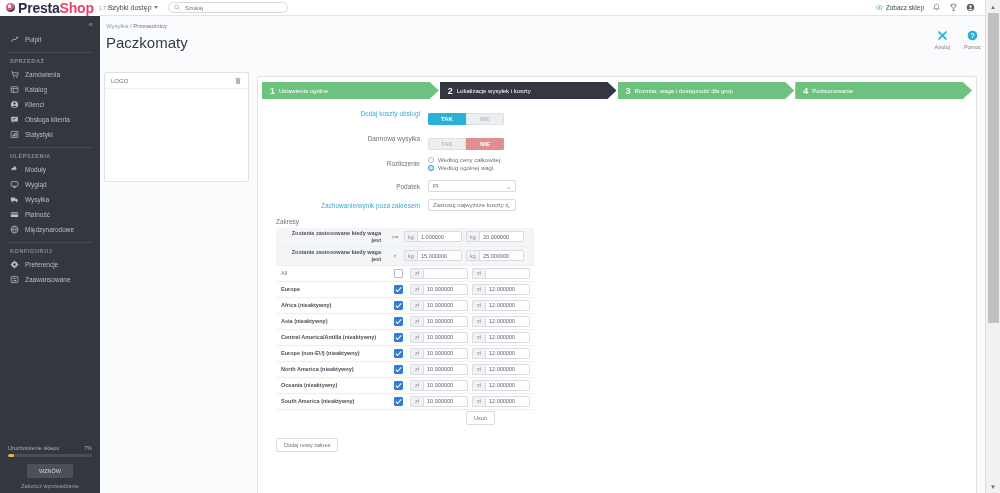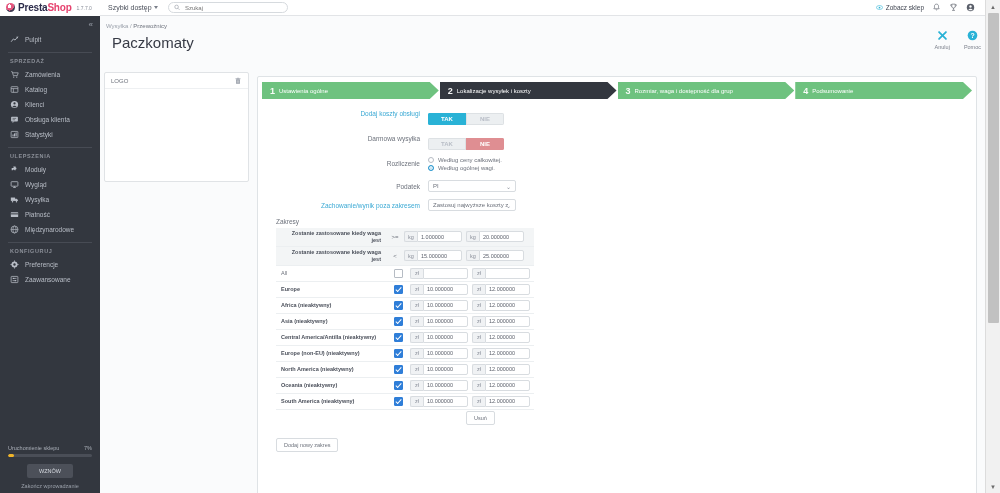--- a/index.html
+++ b/index.html
@@ -20,21 +20,21 @@
   }
   .brand {
     width: 100px; height: 16px; display: flex; align-items: center;
     padding-left: 6px; gap: 3px; background: #ffffff;
   }
   .brand-logo {
     width: 9px; height: 9px; border-radius: 50%;
     background: radial-gradient(circle at 40% 35%, #ffffff 0 22%, #e4577f 23% 55%, #3f3b52 56% 100%);
     flex: none;
   }
-  .brand-name { font-size: 10px; font-weight: bold; letter-spacing: -.2px; white-space: nowrap; }
+  .brand-name { font-size: 14px; font-weight: bold; letter-spacing: -.2px; white-space: nowrap; }
   .brand-name .presta { color: #2b2b4a; }
   .brand-name .shop { color: #e6426e; }
   .brand-ver { font-size: 5px; color: #8a8f9a; margin-left: 2px; }
 
   .quick-access {
     font-size: 7px; color: #4a4f5a; margin-left: 8px; display: flex;
     align-items: center; gap: 2px; cursor: pointer; white-space: nowrap;
   }
   .caret-dn { width: 0; height: 0; border-left: 2.5px solid transparent;
     border-right: 2.5px solid transparent; border-top: 3px solid #7a7f8a; }
@@ -81,21 +81,21 @@
     margin: 7px auto 0; display: block; background: #4c5059; color: #d6dae0;
     border: 0; border-radius: 2px; font-size: 5.5px; padding: 4px 12px; cursor: pointer;
     font-family: "Liberation Sans", sans-serif;
   }
   .sb-link { display: block; text-align: center; font-size: 5.5px; color: #9aa0aa; margin-top: 5px; cursor: pointer; }
 
   
   .page-head { position: absolute; top: 16px; left: 100px; right: 15px; height: 56px; background: #fafbfc; z-index: 20; }
   .breadcrumb { font-size: 6px; color: #9aa0aa; padding: 7px 0 0 6px; }
   .breadcrumb .crumb-cur { color: #6d727c; }
-  .page-title { font-size: 15px; color: #363a45; padding-left: 12px; margin-top: 5px; font-weight: normal; }
+  .page-title { font-size: 15px; color: #363a45; padding-left: 6px; margin-top: 5px; font-weight: normal; }
 
   .head-actions {
     position: absolute; right: 4px; top: 13px; display: flex; gap: 14px; text-align: center;
   }
   .hact { cursor: pointer; }
   .hact-ico { height: 13px; display: flex; align-items: center; justify-content: center; }
   .hact-lbl { font-size: 5.5px; color: #7a7f8a; margin-top: 2px; display: block; }
 
   
   .logo-panel {

